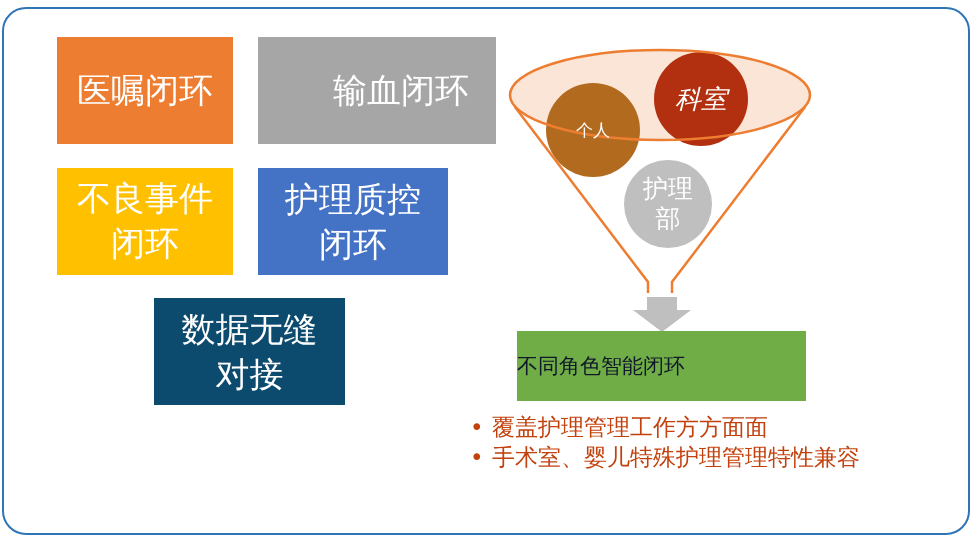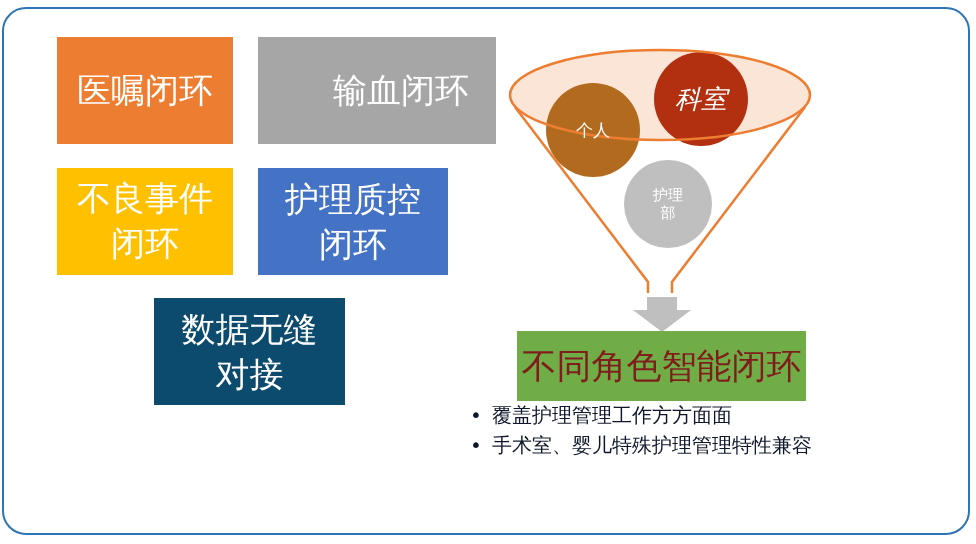--- a/index.html
+++ b/index.html
@@ -44,40 +44,39 @@
 
   .circle-label {
     position: absolute;
     transform: translate(-50%, -50%);
     color: #ffffff;
     text-align: center;
     white-space: pre-line;
   }
   .lbl-personal   { left: 593px; top: 130px; font-size: 17px; }
   .lbl-department { left: 701px; top: 99px;  font-size: 26px; font-style: italic; }
-  .lbl-nursing    { left: 668px; top: 204px; font-size: 15px; line-height: 1.2; }
+  .lbl-nursing    { left: 668px; top: 204px; font-size: 25px; line-height: 1.2; }
 
   .result-box {
     position: absolute;
     left: 517px; top: 331px;
     width: 289px; height: 70px;
-    color: #7f1d1d;
+    color: #0f172a;
     display: flex;
     align-items: center;
-    justify-content: center;
-    font-size: 35px;
+    font-size: 21px;
   }
 
   .bullets {
     position: absolute;
-    left: 462px; top: 400px;
+    left: 462px; top: 412px;
     margin: 0; padding: 0;
     list-style: none;
-    color: #0f172a;
-    font-size: 20px;
+    color: #c2410c;
+    font-size: 23px;
   }
   .bullets li {
     position: relative;
     line-height: 30px;
     padding-left: 30px;
     white-space: nowrap;
   }
   .bullets li::before {
     content: "\2022";
     position: absolute;

